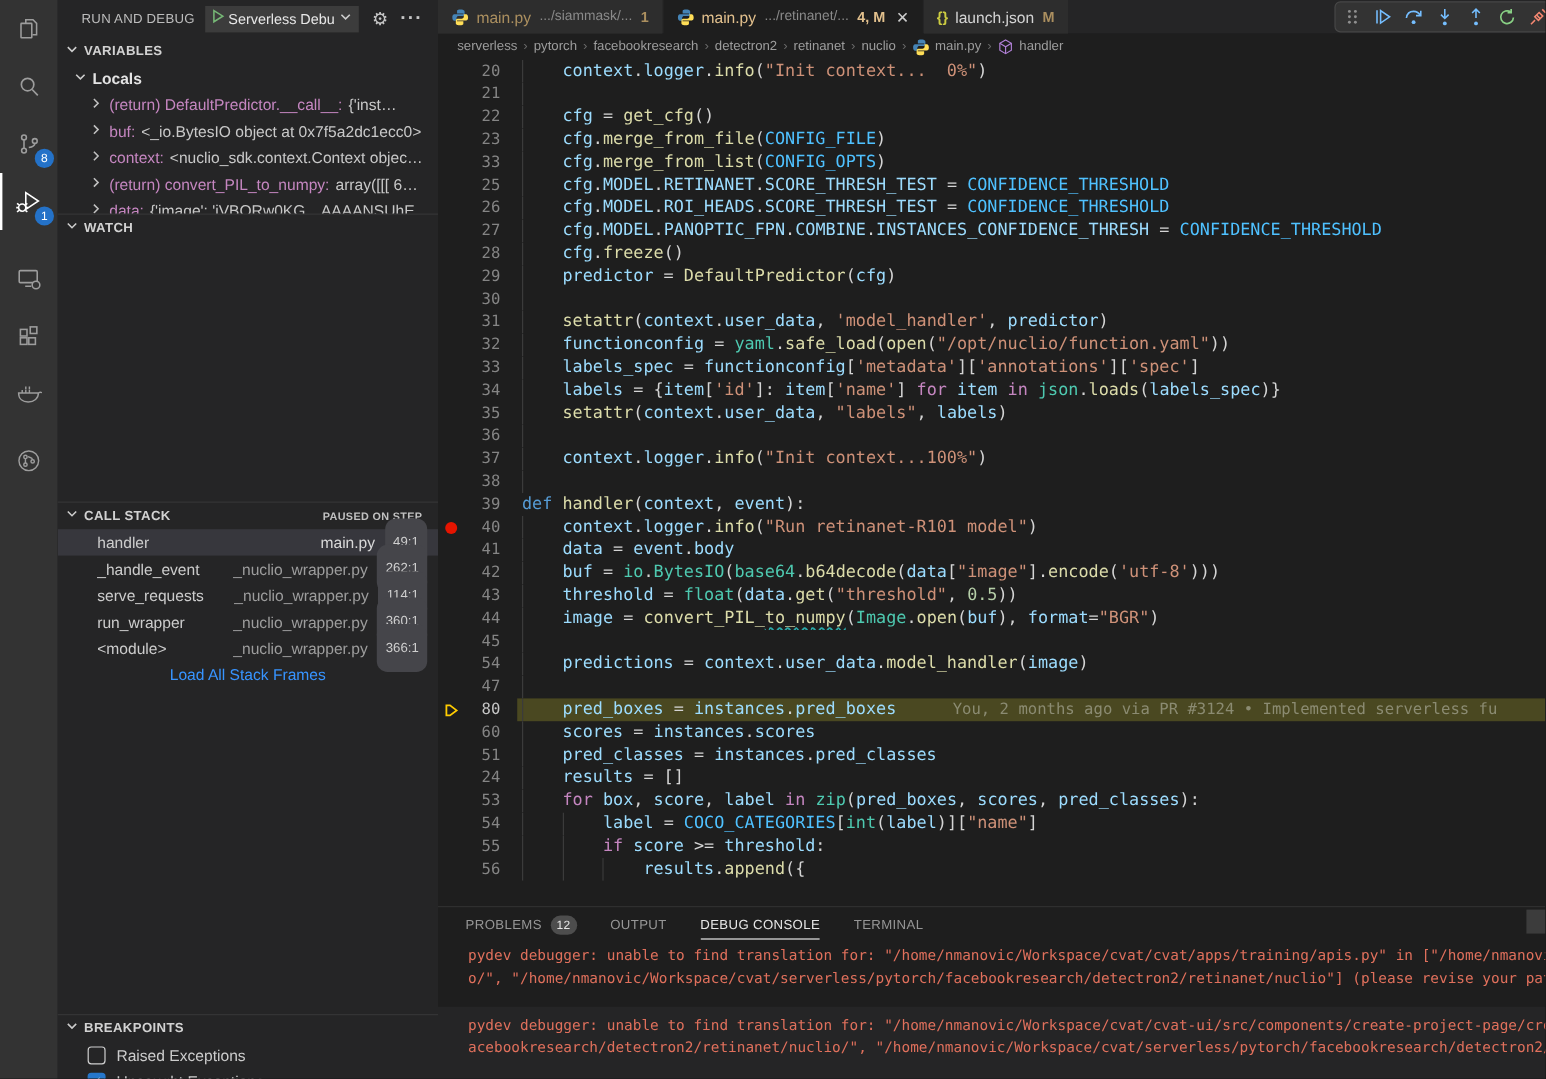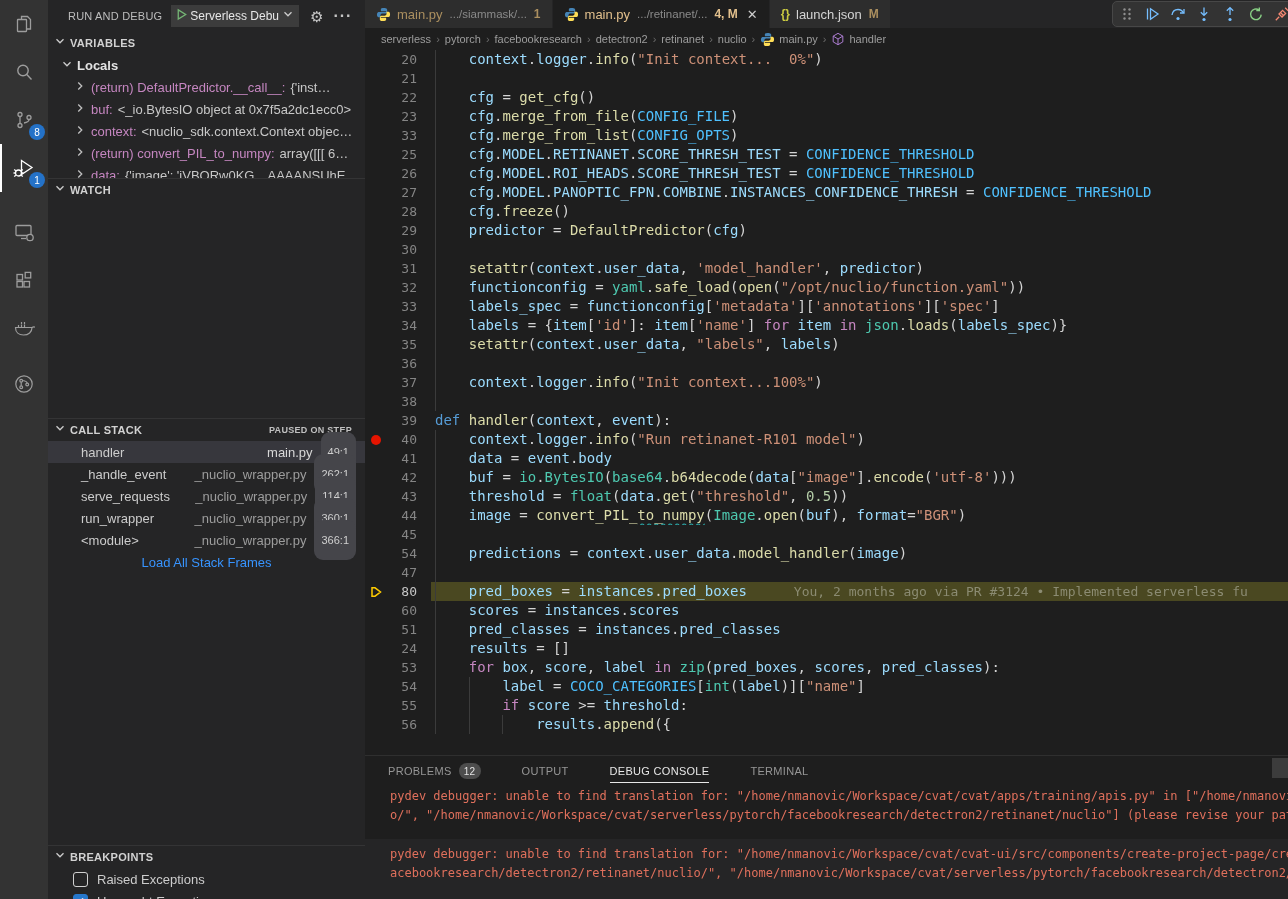--- a/index.html
+++ b/index.html
@@ -75,21 +75,21 @@
   .crow.current .num{color:#c6c6c6;}
   .codeln{flex:1;position:relative;white-space:pre;color:#d4d4d4;padding-left:4px;overflow:hidden;}
   .codeln.curbg{background:#4a4821;}
   .guide{position:absolute;top:0;bottom:0;width:1px;background:#3b3b3b;}
   .blame{color:#8b8b72;margin-left:6ch;font-size:13px;}
   .tk-d{color:#d4d4d4}.tk-v{color:#9cdcfe}.tk-f{color:#dcdcaa}.tk-s{color:#ce9178}
   .tk-kb{color:#569cd6}.tk-kc{color:#c586c0}.tk-cn{color:#4fc1ff}.tk-ty{color:#4ec9b0}.tk-nu{color:#b5cea8}
   .tk-fq{color:#dcdcaa;text-decoration:underline;text-decoration-style:wavy;text-decoration-color:#2aa7a7;text-underline-offset:3px;}
   
   #panel{position:absolute;top:755px;left:0;right:0;bottom:0;background:#1e1e1e;border-top:1px solid rgba(128,128,128,.18);box-sizing:border-box;}
-  #panel-tabs{height:30px;display:flex;align-items:flex-end;padding-left:23px;gap:41px;}
+  #panel-tabs{height:30px;display:flex;align-items:flex-end;padding-left:23px;gap:28px;}
   .ptab{display:flex;align-items:center;font-size:11px;letter-spacing:.3px;color:#969696;cursor:pointer;height:30px;}
   .ptab .plbl{padding-bottom:0;}
   .ptab.active .plbl{color:#e7e7e7;border-bottom:1px solid #e7e7e7;padding-bottom:5px;margin-bottom:-6px;}
   .pbadge{margin-left:7px;background:#4d4d4d;color:#e5e5e5;font-size:10px;border-radius:9px;min-width:18px;height:16px;
           display:flex;align-items:center;justify-content:center;padding:0 2px;}
   #console-box{position:absolute;top:2px;right:0;width:16px;height:20px;background:#3c3c3c;}
   #console-scroll{position:absolute;top:30px;left:0;right:0;bottom:0;display:flex;flex-direction:column;
                   font-family:"DejaVu Sans Mono",monospace;font-size:12px;line-height:19px;color:#e0705c;}
   .cblock{padding:1px 0 2px 25px;white-space:pre;overflow:hidden;}
   .cblock.first{margin-bottom:12px;}

